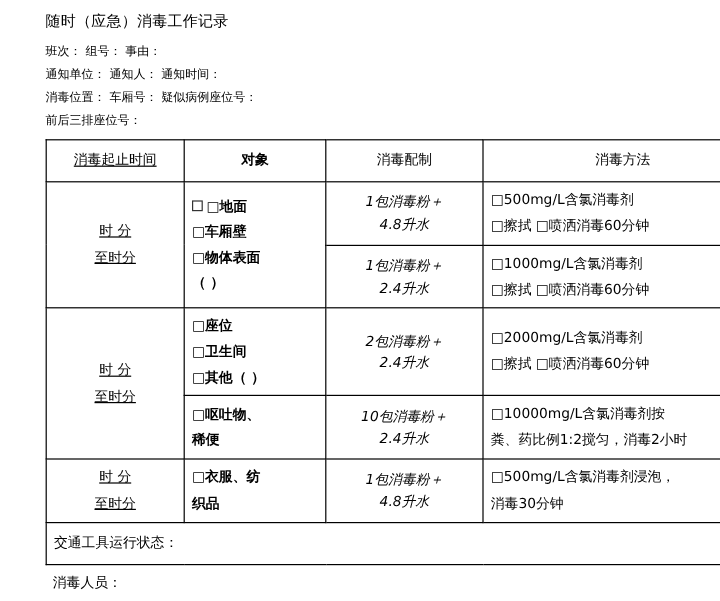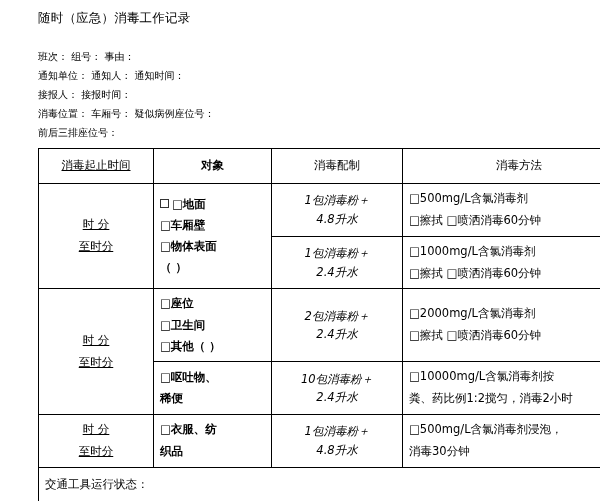--- a/index.html
+++ b/index.html
@@ -17,21 +17,21 @@
   }
   .page {
     position: relative;
     width: 600px;
     height: 501px;
     box-sizing: border-box;
     padding: 8px 18px 0 38px;
   }
   .title {
     font-size: 12.5px;
-    margin: 2px 0 20px 0;
+    margin: 2px 0 7px 0;
     letter-spacing: 0.2px;
     font-family: Liberation Mono, monospace;
   }
   .hdr-line {
     height: 19px;
     line-height: 19px;
     font-size: 10px;
     white-space: nowrap;
   }
   .hdr-line .f {
@@ -135,25 +135,20 @@
   </div>
 
   <div class="hdr-line">
     <span class="f">通知单位：</span>
     <span class="gap-2"></span>
     <span class="f">通知人：</span>
     <span class="gap-3"></span>
     <span class="f">通知时间：</span>
   </div>
 
-  <div class="hdr-line">
-    <span class="f">接报人：</span>
-    <span class="gap-1"></span>
-    <span class="f">接报时间：</span>
-  </div>
 
   <div class="hdr-line">
     <span class="f">消毒位置：</span>
     <span class="gap-4"></span>
     <span class="f">车厢号：</span>
     <span class="gap-5"></span>
     <span class="f">疑似病例座位号：</span>
   </div>
 
   <div class="hdr-line">

